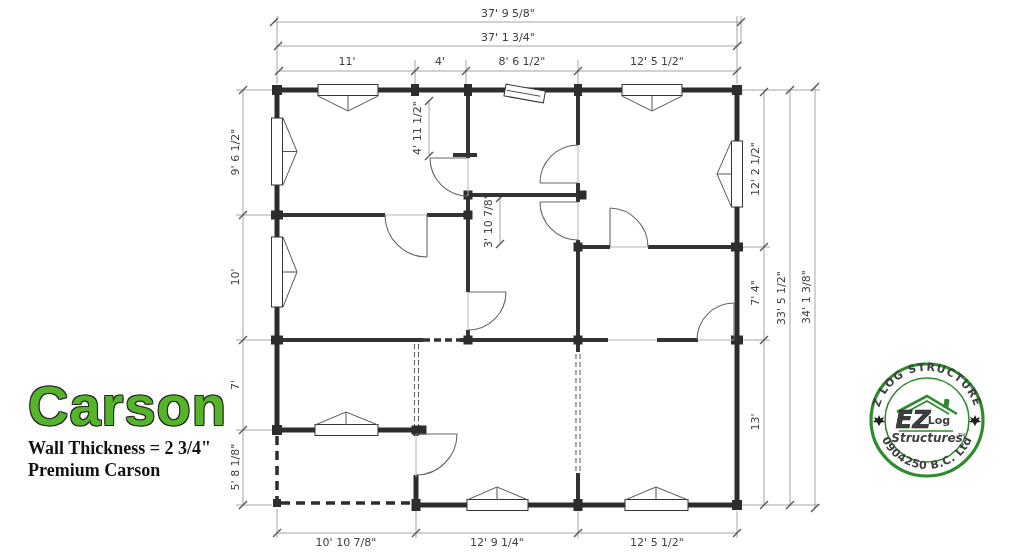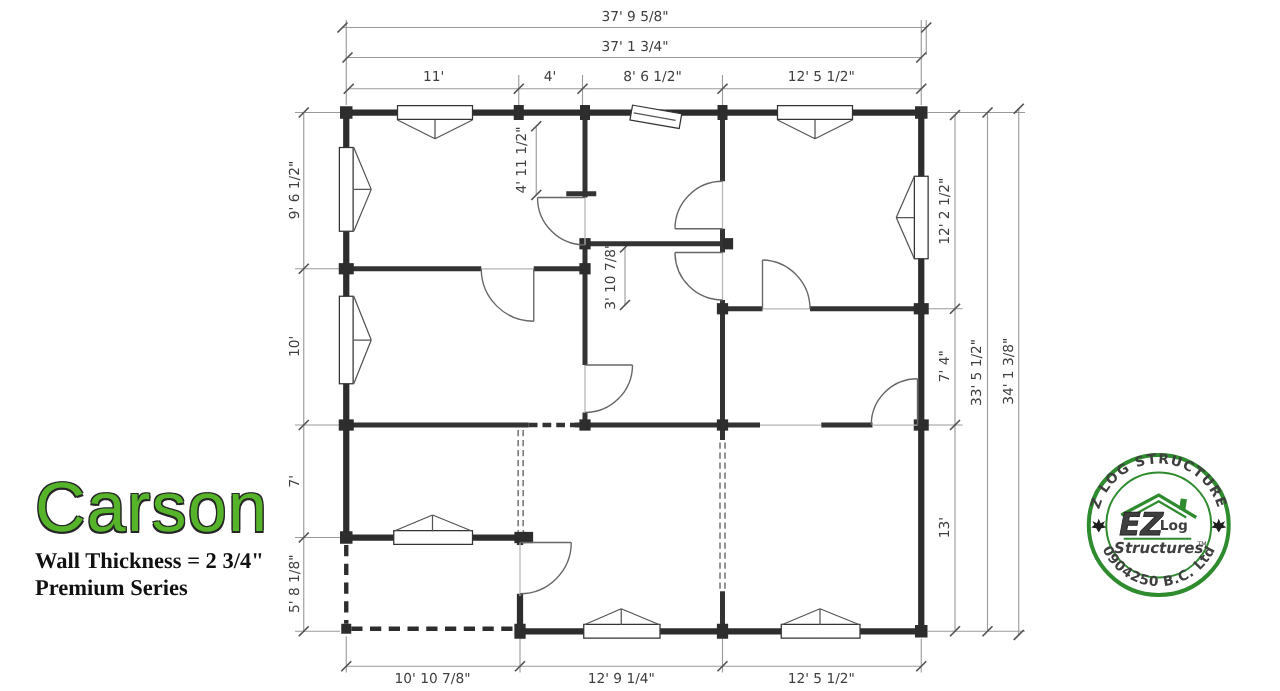--- a/index.html
+++ b/index.html
@@ -3,21 +3,21 @@
 <meta charset="utf-8">
 <style>
   html,body{margin:0;padding:0;background:#ffffff;}
   #stage{position:relative;width:1024px;height:553px;background:#fff;overflow:hidden;
          font-family:"DejaVu Sans",sans-serif;}
   svg text{font-family:"DejaVu Sans",sans-serif;fill:#3f3f3f;}
   .dimtxt{font-size:11px;}
   #titleblock{position:absolute;left:28px;top:378px;}
   #plan-title{
     font-family:"Liberation Sans",sans-serif;
-    font-size:56px;line-height:1;font-weight:400;letter-spacing:1px;
+    font-size:56px;line-height:1;font-weight:700;letter-spacing:1px;
     color:#55b42a;
     text-shadow:-1px -1px 0 #262626,1px -1px 0 #262626,-1px 1px 0 #262626,1px 1px 0 #262626;
     margin:0;}
   .subline{font-family:"Liberation Serif",serif;font-weight:bold;color:#111;
     font-size:18px;line-height:1.22;margin:0;}
   .subline.first{margin-top:4px;}
 </style>
 </head>
 <body>
 
@@ -244,16 +244,16 @@
       <text x="927" y="442" font-size="12" font-weight="bold" font-style="italic" fill="#222" text-anchor="middle">Structures</text>
       <text x="958" y="437" font-size="5" fill="#222">TM</text>
     </g>
   </g>
 </svg>
 
   
   <div id="titleblock">
     <h1 id="plan-title">Carson</h1>
     <p class="subline first">Wall Thickness = 2 3/4"</p>
-    <p class="subline">Premium Series</p>
+    <p class="subline">Premium Carson</p>
   </div>
 
 </div>
 
 </body></html>

